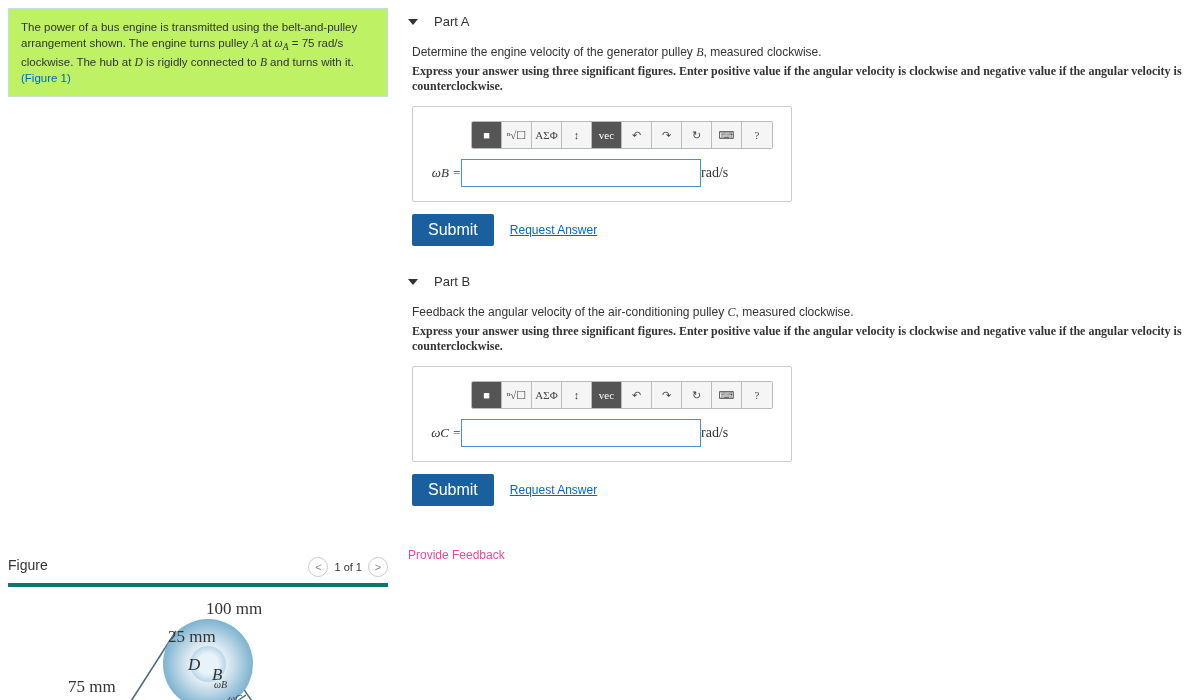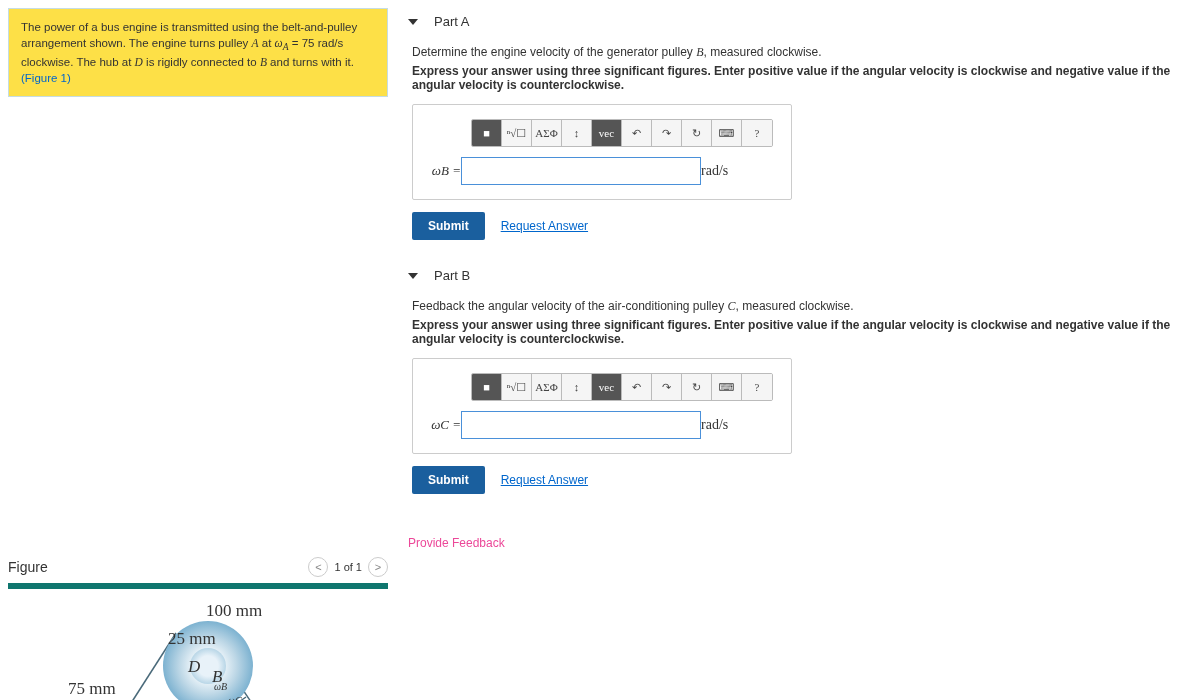--- a/index.html
+++ b/index.html
@@ -1,51 +1,51 @@
 <!DOCTYPE html>
 <html><head>
 <meta charset="utf-8">
 <style>
 * { box-sizing: border-box; margin: 0; padding: 0; }
 body { font-family: Arial, sans-serif; font-size: 12px; color: #333; background: #fff; width: 1200px; }
 .container { display: flex; padding: 8px; gap: 20px; }
 .left-col { width: 380px; flex-shrink: 0; }
 .right-col { flex: 1; }
-.problem-box { background: #fde047; border: 1px solid #c5dce3; padding: 10px 12px; font-size: 11.5px; line-height: 1.4; color: #333; }
+.problem-box { background: #bef264; border: 1px solid #c5dce3; padding: 10px 12px; font-size: 11.5px; line-height: 1.4; color: #333; }
 .math-it { font-family: 'Times New Roman', serif; font-style: italic; }
 .fig-link { color: #0066cc; cursor: pointer; }
 .fig-section { margin-top: 460px; }
-.fig-header { display: flex; justify-content: space-between; align-items: center; border-bottom: 6px solid #0f766e; padding-bottom: 6px; margin-bottom: 12px; }
+.fig-header { display: flex; justify-content: space-between; border-bottom: 4px solid #0f766e; padding-bottom: 6px; margin-bottom: 12px; }
 .fig-title { font-size: 14px; }
 .fig-nav { display: flex; align-items: center; gap: 2px; }
 .nav-btn { width: 20px; height: 20px; border: 1px solid #ccc; border-radius: 10px; background: #fff; display: flex; align-items: center; justify-content: center; cursor: pointer; font-size: 11px; color: #888; }
 .fig-count { font-size: 11px; margin: 0 4px; }
 .figure-img { position: relative; width: 280px; height: 180px; margin-left: 60px; }
 .pulley { position: absolute; border-radius: 50%; }
 .pulley-B { width: 90px; height: 90px; left: 95px; top: 20px; background: radial-gradient(circle, #f5fafd 20%, #bdd7e6 45%, #7eb3d1 70%, #a9cde2 90%); }
 .pulley-B-inner { position:absolute; width:36px; height:36px; left:27px; top:27px; border-radius:50%; background: radial-gradient(circle, #e8f2f9 40%, #9ac4db 90%); }
 .fig-label { position: absolute; font-size: 17px; font-family: 'Times New Roman', serif; }
 .part-block { margin-bottom: 22px; }
 .part-header { display: flex; align-items: center; gap: 16px; padding: 6px 0; cursor: pointer; }
 .caret { width: 0; height: 0; border-left: 5px solid transparent; border-right: 5px solid transparent; border-top: 6px solid #333; }
 .part-title { font-size: 13px; }
 .part-body { padding: 10px 0 0 4px; }
 .prompt-text { font-size: 12px; margin-bottom: 4px; }
-.prompt-bold { font-size: 12px; font-weight: bold; margin-bottom: 12px; }
+.prompt-bold { font-size: 12px; font-weight: bold; margin-bottom: 12px; font-family: Liberation Serif, serif; }
 .answer-box { border: 1px solid #ccc; border-radius: 2px; padding: 14px 18px; margin-bottom: 12px; display: inline-block; }
 .toolbar { display: inline-flex; border: 1px solid #bbb; border-radius: 2px; overflow: hidden; margin-bottom: 10px; margin-left: 40px; }
 .tool-btn { display: flex; align-items: center; justify-content: center; width: 30px; height: 26px; border-right: 1px solid #bbb; background: #f5f5f5; font-size: 11px; cursor: pointer; color: #444; font-family: 'Times New Roman', serif; }
 .tool-btn.dark { background: #555; color: #fff; }
 .tool-btn:last-child { border-right: none; }
 .input-row { display: flex; align-items: center; gap: 0; }
 .var-label { font-family: 'Times New Roman', serif; font-style: italic; font-size: 13px; min-width: 30px; text-align: right; }
 .answer-input { width: 240px; height: 28px; border: 1px solid #4a90d9; padding: 2px 6px; font-size: 12px; }
 .unit-label { font-family: 'Times New Roman', serif; font-size: 14px; }
 .action-row { display: flex; align-items: center; gap: 16px; }
-.submit-btn { background: #1a5f9e; color: #fff; border: none; padding: 7px 16px; font-size: 12px; cursor: pointer; border-radius: 2px; font-weight: bold; }
+.submit-btn { background: #1a5f9e; color: #fff; border: none; padding: 7px 16px; font-size: 16px; cursor: pointer; border-radius: 2px; }
 .link-btn { color: #0066cc; text-decoration: underline; font-size: 12px; cursor: pointer; background: none; border: none; }
 .feedback-link { color: #ec4899; font-size: 12px; cursor: pointer; margin-top: 20px; display: inline-block; }
 </style>
 </head>
 <body>
 
 <div class="container">
   <div class="left-col">
     <div class="problem-box">
       <span>The power of a bus engine is transmitted using the belt-and-pulley arrangement shown. The engine turns pulley </span><span class="math-it">A</span><span> at </span><span class="math-it">ω</span><sub class="math-it">A</sub><span> = 75 </span><span>rad/s</span><span> clockwise. The hub at </span><span class="math-it">D</span><span> is rigidly connected to </span><span class="math-it">B</span><span> and turns with it. </span><span class="fig-link">(Figure 1)</span>

